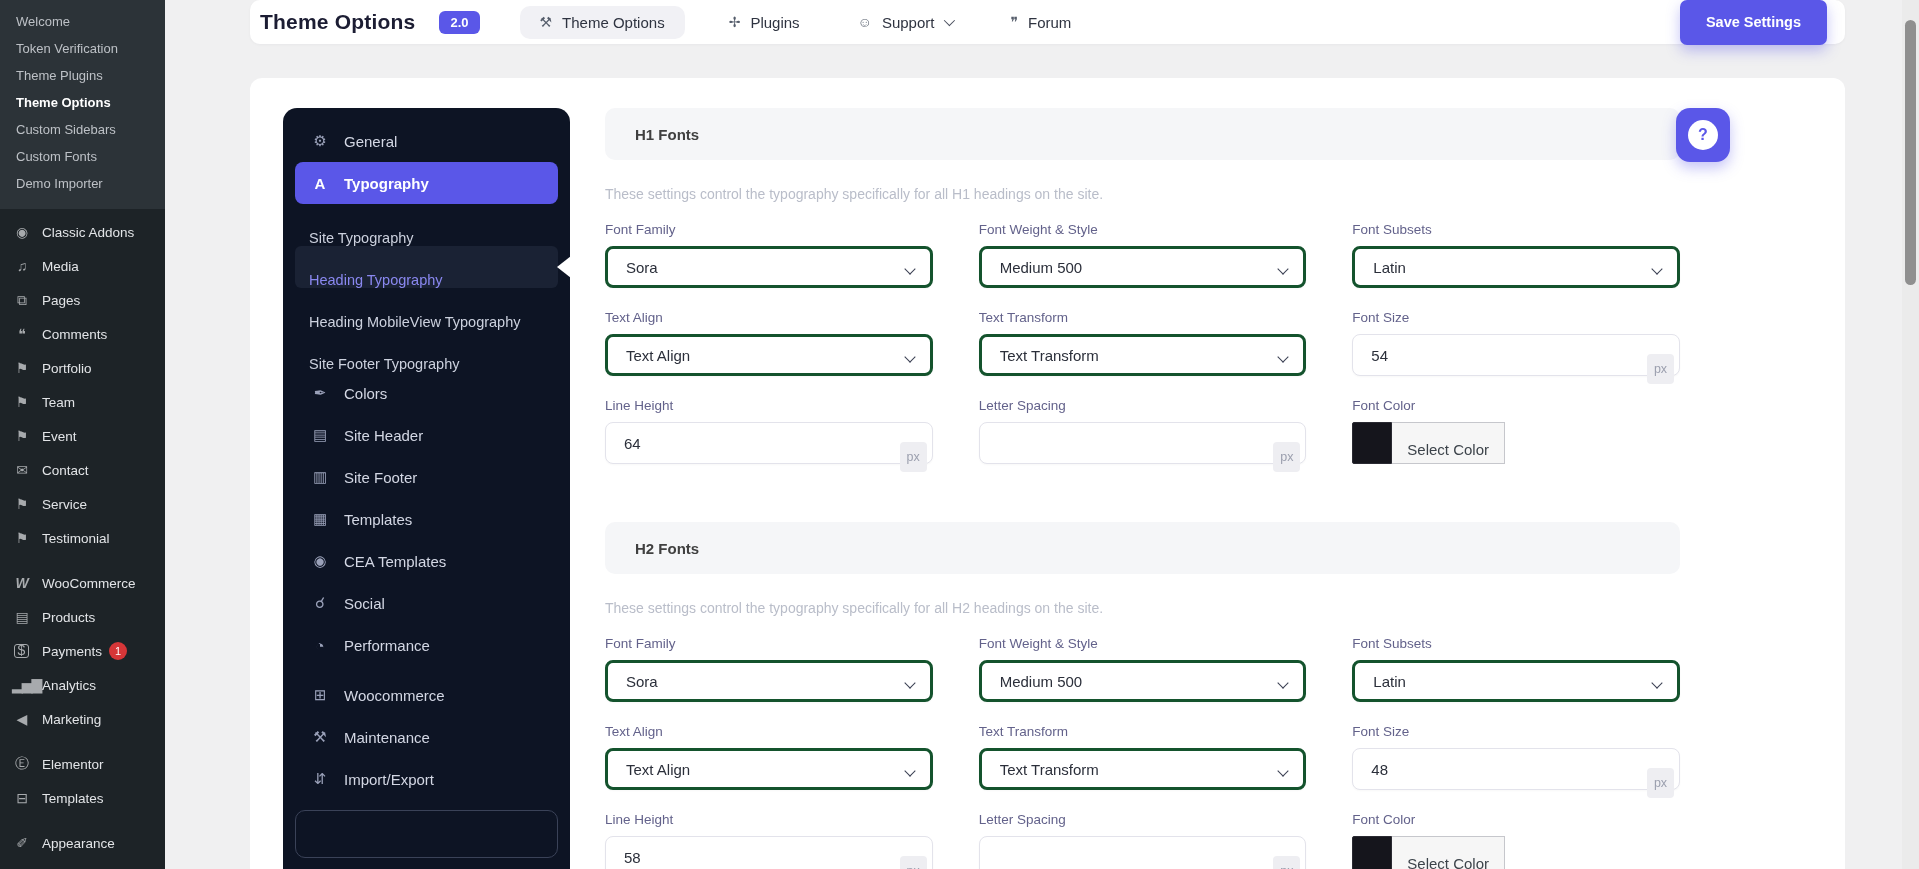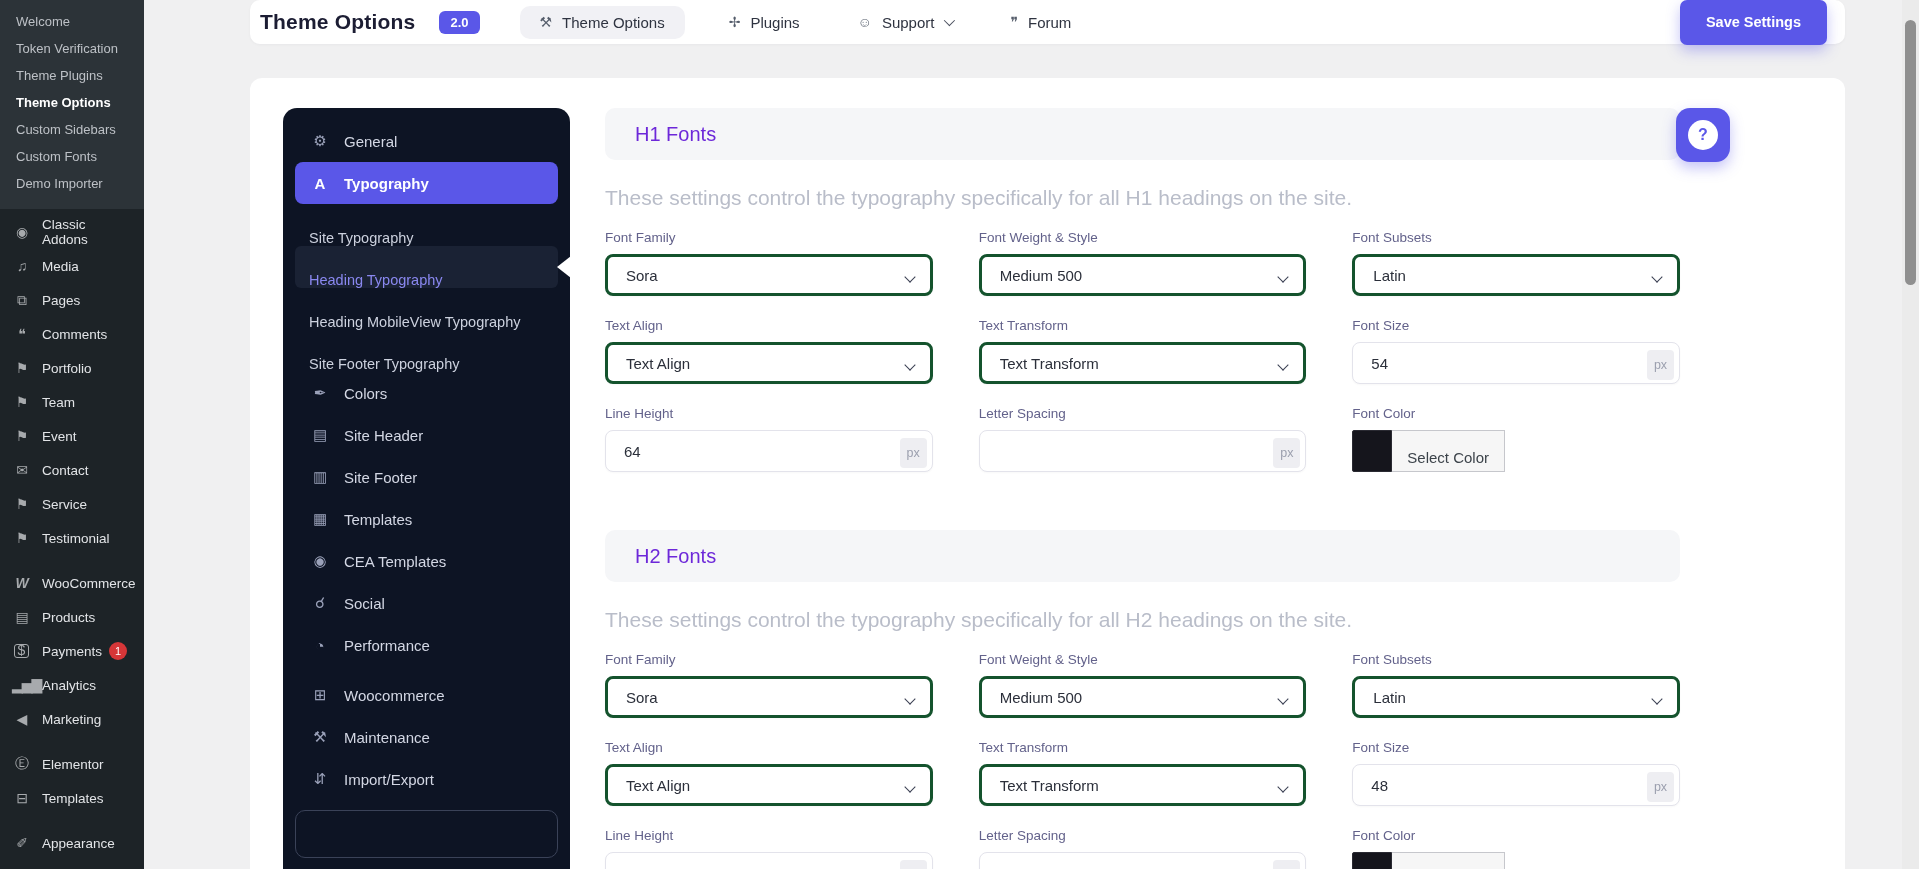--- a/index.html
+++ b/index.html
@@ -1,20 +1,20 @@
 <!DOCTYPE html>
 <html><head>
 <meta charset="utf-8">
 <style>
   * { margin:0; padding:0; box-sizing:border-box; }
   html,body { width:1919px; height:869px; overflow:hidden; }
   body { font-family:"Liberation Sans", sans-serif; background:#f0f0f1; position:relative; }
 
   
-  .wp-sidebar { position:absolute; left:0; top:0; width:144px; height:869px; background:#1d2327; z-index:5; }
+  .wp-sidebar { position:absolute; left:0; top:0; width:165px; height:869px; background:#1d2327; z-index:5; }
   .wp-submenu { background:#2c3338; padding:8px 0 12px; }
   .wp-submenu-item { display:block; padding:6px 16px; font-size:13px; color:#bdc1c6; cursor:pointer; }
   .wp-submenu-item.active { color:#ffffff; font-weight:700; }
   .wp-menu { padding-top:6px; }
   .wp-menu-item { display:flex; align-items:center; height:34px; padding:0 12px; font-size:13.5px; color:#e2e4e7; cursor:pointer; }
   .wp-menu-item .wicon { width:20px; margin-right:10px; color:#a7aaad; font-size:14px; text-align:center; flex:0 0 20px; }
   .wp-menu-item.gap { margin-top:11px; }
   .badge-red { display:inline-block; margin-left:7px; min-width:18px; height:18px; line-height:18px; border-radius:9px; background:#d63638; color:#fff; font-size:11px; text-align:center; padding:0 4px; }
   [data-name="payments-icon"]{ font-size:10px; border:1.5px solid #a7aaad; border-radius:3px; width:15px; height:14px; line-height:11px; flex:0 0 15px !important; margin-left:2px; margin-right:13px !important; }
   [data-name="analytics-icon"]{ font-size:8px; letter-spacing:-1px; }
@@ -44,32 +44,32 @@
   .tsub.active-sub { background:#1a2234; color:#8a88f0; }
   .tsub.active-sub .arrow { position:absolute; right:-13px; top:50%; margin-top:-11px; width:0; height:0; border-top:11px solid transparent; border-bottom:11px solid transparent; border-right:14px solid #ffffff; }
   .titem.gap6 { margin-top:8px; }
   .t-outline { margin-top:10px; border:1px solid #3a4258; border-radius:10px; height:48px; display:flex; align-items:center; padding:0 14px; }
 
   
   .main { position:absolute; left:355px; top:30px; width:1125px; }
   .section { position:relative; }
   .sec-bar { width:calc(100% - 50px); height:52px; background:#f5f6f8; border-radius:10px; display:flex; align-items:center; padding-left:30px; }
   .sec-bar.full { width:calc(100% - 50px); }
-  .sec-title { font-size:20px; font-weight:400; color:#6d28d9; }
+  .sec-title { font-size:15px; font-weight:700; color:#404040; }
   .help-btn { position:absolute; right:0; top:0; width:54px; height:54px; background:#5a57e8; border:none; border-radius:14px; cursor:pointer; display:flex; align-items:center; justify-content:center; box-shadow:0 6px 14px rgba(90,87,232,.35); }
   .help-inner { width:30px; height:30px; background:#fff; border-radius:50%; color:#5a57e8; font-weight:700; font-size:16px; line-height:30px; text-align:center; }
-  .sec-desc { margin:26px 0 20px; font-size:21px; color:#b9bdc9; }
+  .sec-desc { margin:26px 0 20px; font-size:14px; color:#b9bdc9; }
   .fgrid { display:grid; grid-template-columns:1fr 1fr 1fr; column-gap:46px; width:calc(100% - 50px); }
   .fgroup { margin-bottom:22px; }
   .flabel { font-size:13.5px; color:#63628b; margin-bottom:9px; }
   .select { position:relative; height:42px; background:#fff; border:3px solid #14532d; border-radius:8px; display:flex; align-items:center; padding:0 18px; font-size:15px; color:#2b2f3a; cursor:pointer; box-shadow:0 1px 2px rgba(20,20,40,.03); }
   .select .chev2 { position:absolute; right:16px; top:16px; width:8px; height:8px; border-right:1.8px solid #3a3f52; border-bottom:1.8px solid #3a3f52; transform:rotate(45deg); }
   .input-wrap { position:relative; height:42px; }
   .tinput { width:100%; height:42px; background:#fff; border:1px solid #e3e3eb; border-radius:8px; padding:0 44px 0 18px; font-family:inherit; font-size:15px; color:#2b2f3a; outline:none; box-shadow:0 1px 2px rgba(20,20,40,.03); }
-  .px-badge { position:absolute; right:6px; top:8px; width:27px; height:30px; line-height:30px; background:#eeeef2; border-radius:4px; font-size:12.5px; color:#9b9fae; text-align:center; }
+  .px-badge { position:absolute; right:6px; top:20px; width:27px; height:30px; line-height:30px; background:#eeeef2; border-radius:4px; font-size:12.5px; color:#9b9fae; text-align:center; }
   .colorrow { display:flex; align-items:stretch; height:42px; }
   .swatch { width:40px; background:#15151c; border:1px solid #2a2a32; border-radius:2px 0 0 2px; cursor:pointer; }
   .selcolor-btn { height:42px; background:#f6f6f6; border:1px solid #c6c7cc; border-left:none; font-family:inherit; font-size:15px; color:#3c434a; padding:18px 15px; cursor:pointer; }
   .sec-spacer { height:36px; }
 
   
   .scrollbar-track { position:absolute; right:0; top:0; width:17px; height:869px; background:#ebebeb; }
   .scrollbar-thumb { position:absolute; right:3px; top:20px; width:11px; height:265px; background:#8f8f8f; border-radius:6px; cursor:pointer; }
 </style>
 </head>

